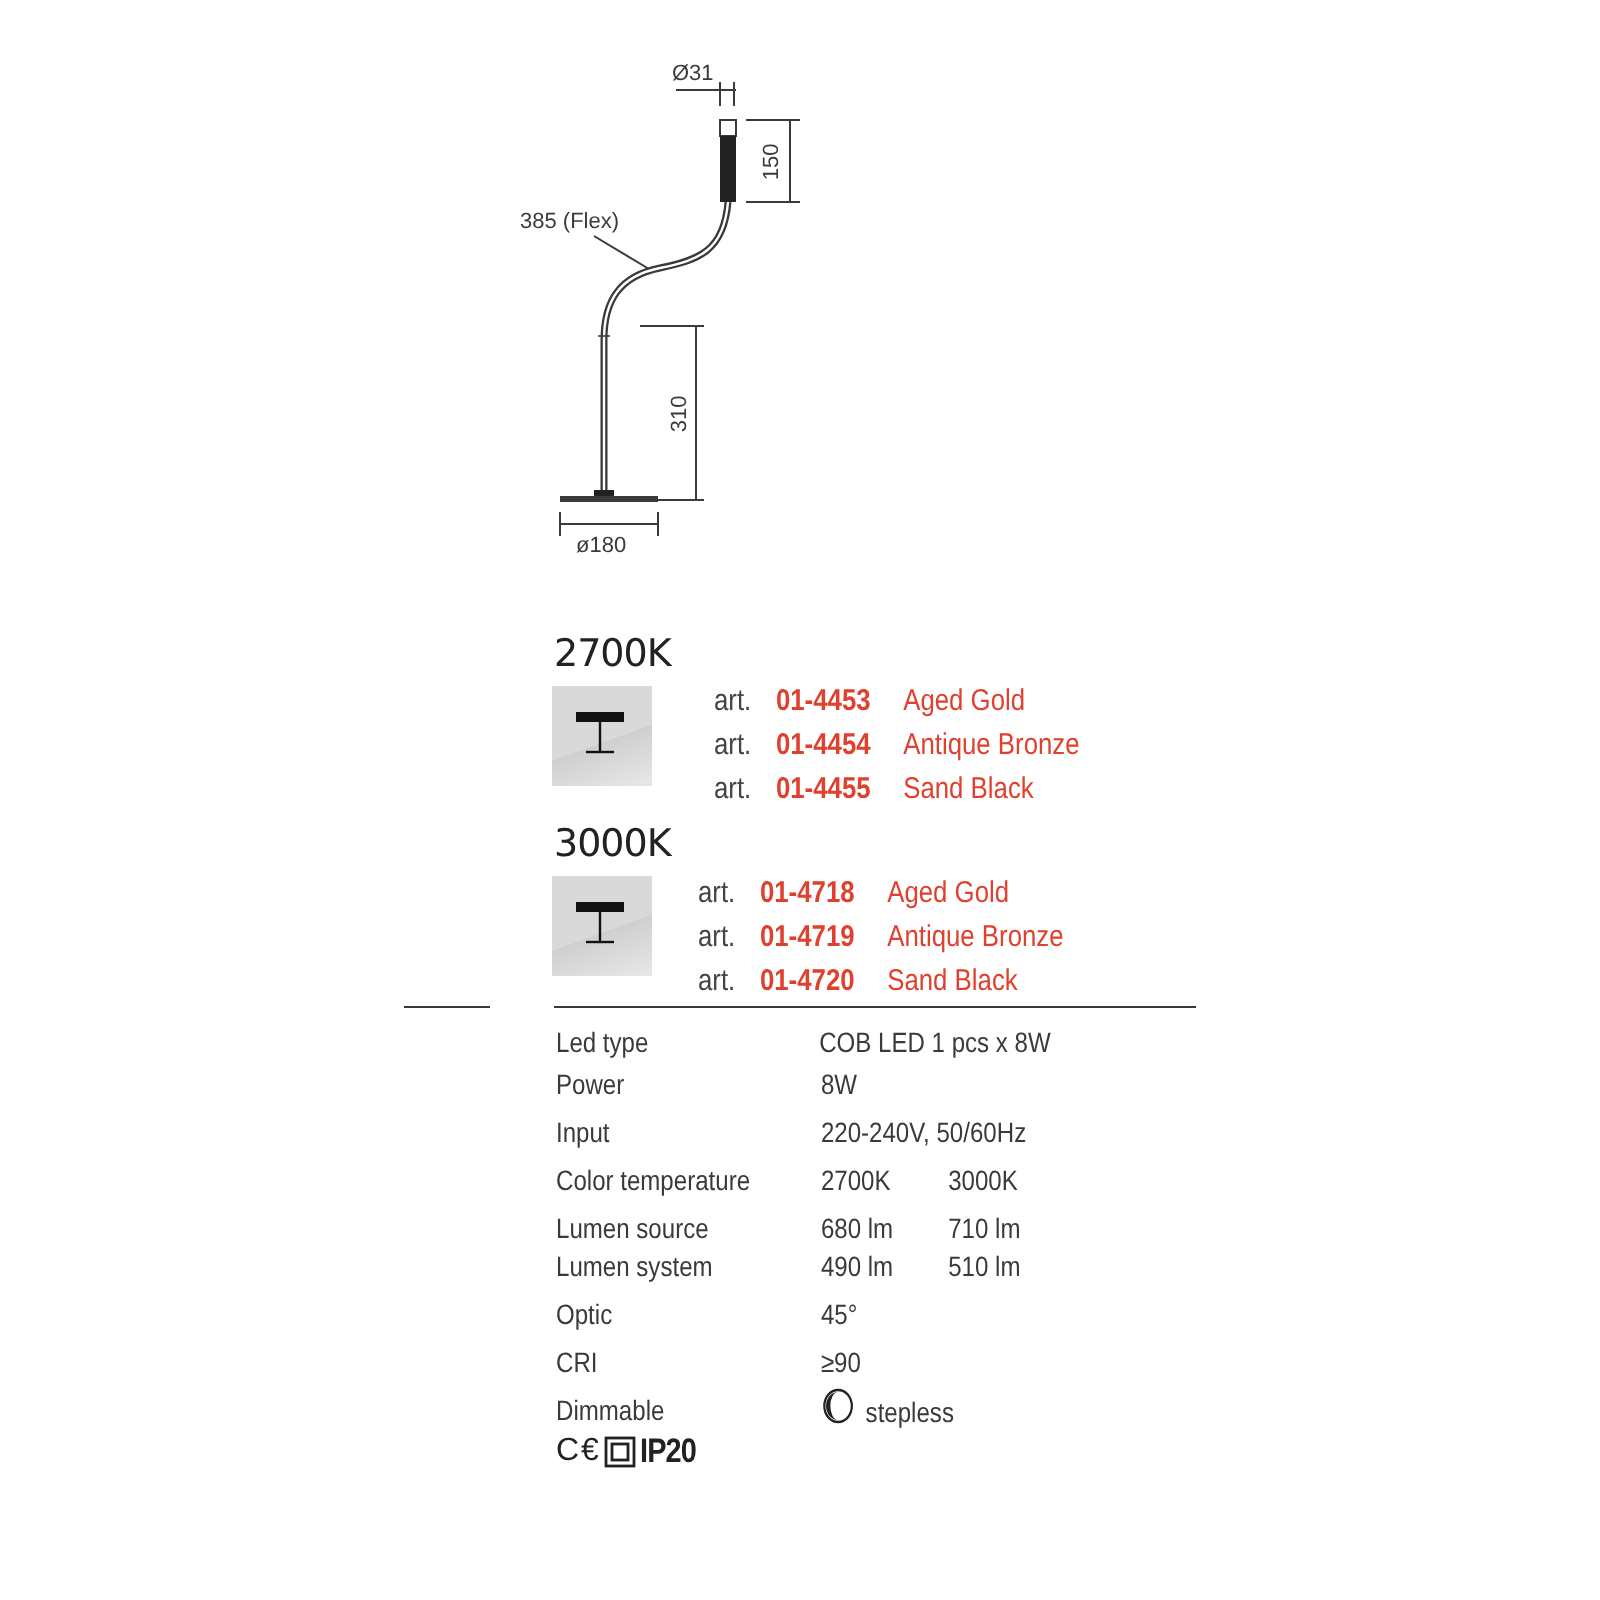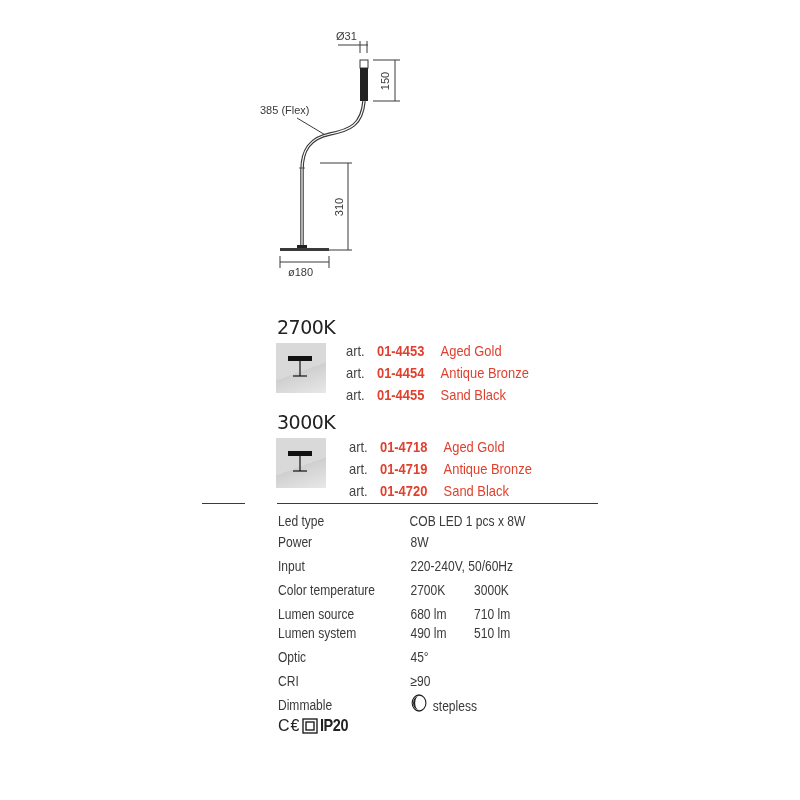--- a/index.html
+++ b/index.html
@@ -68,21 +68,21 @@
 </svg>
 
 <div class="abs temp-heading" style="left:277px; top:316px;">2700K</div>
 <div class="abs thumb" style="left:276px; top:343px;">
   <svg width="50" height="50" viewBox="0 0 50 50">
     <rect x="12" y="13" width="24" height="5" fill="#111"></rect>
     <line x1="24" y1="18" x2="24" y2="33" stroke="#111" stroke-width="1.2"></line>
     <line x1="17" y1="33" x2="31" y2="33" stroke="#111" stroke-width="1.2"></line>
   </svg>
 </div>
-<div class="abs" style="left:346px; top:340px;">
+<div class="abs" style="left:357px; top:340px;">
   <div class="art-row">
     <span class="art-lbl">art.</span><span class="art-code">01-4453</span><span class="art-name">Aged Gold</span>
   </div>
   <div class="art-row">
     <span class="art-lbl">art.</span><span class="art-code">01-4454</span><span class="art-name">Antique Bronze</span>
   </div>
   <div class="art-row">
     <span class="art-lbl">art.</span><span class="art-code">01-4455</span><span class="art-name">Sand Black</span>
   </div>
 </div>

